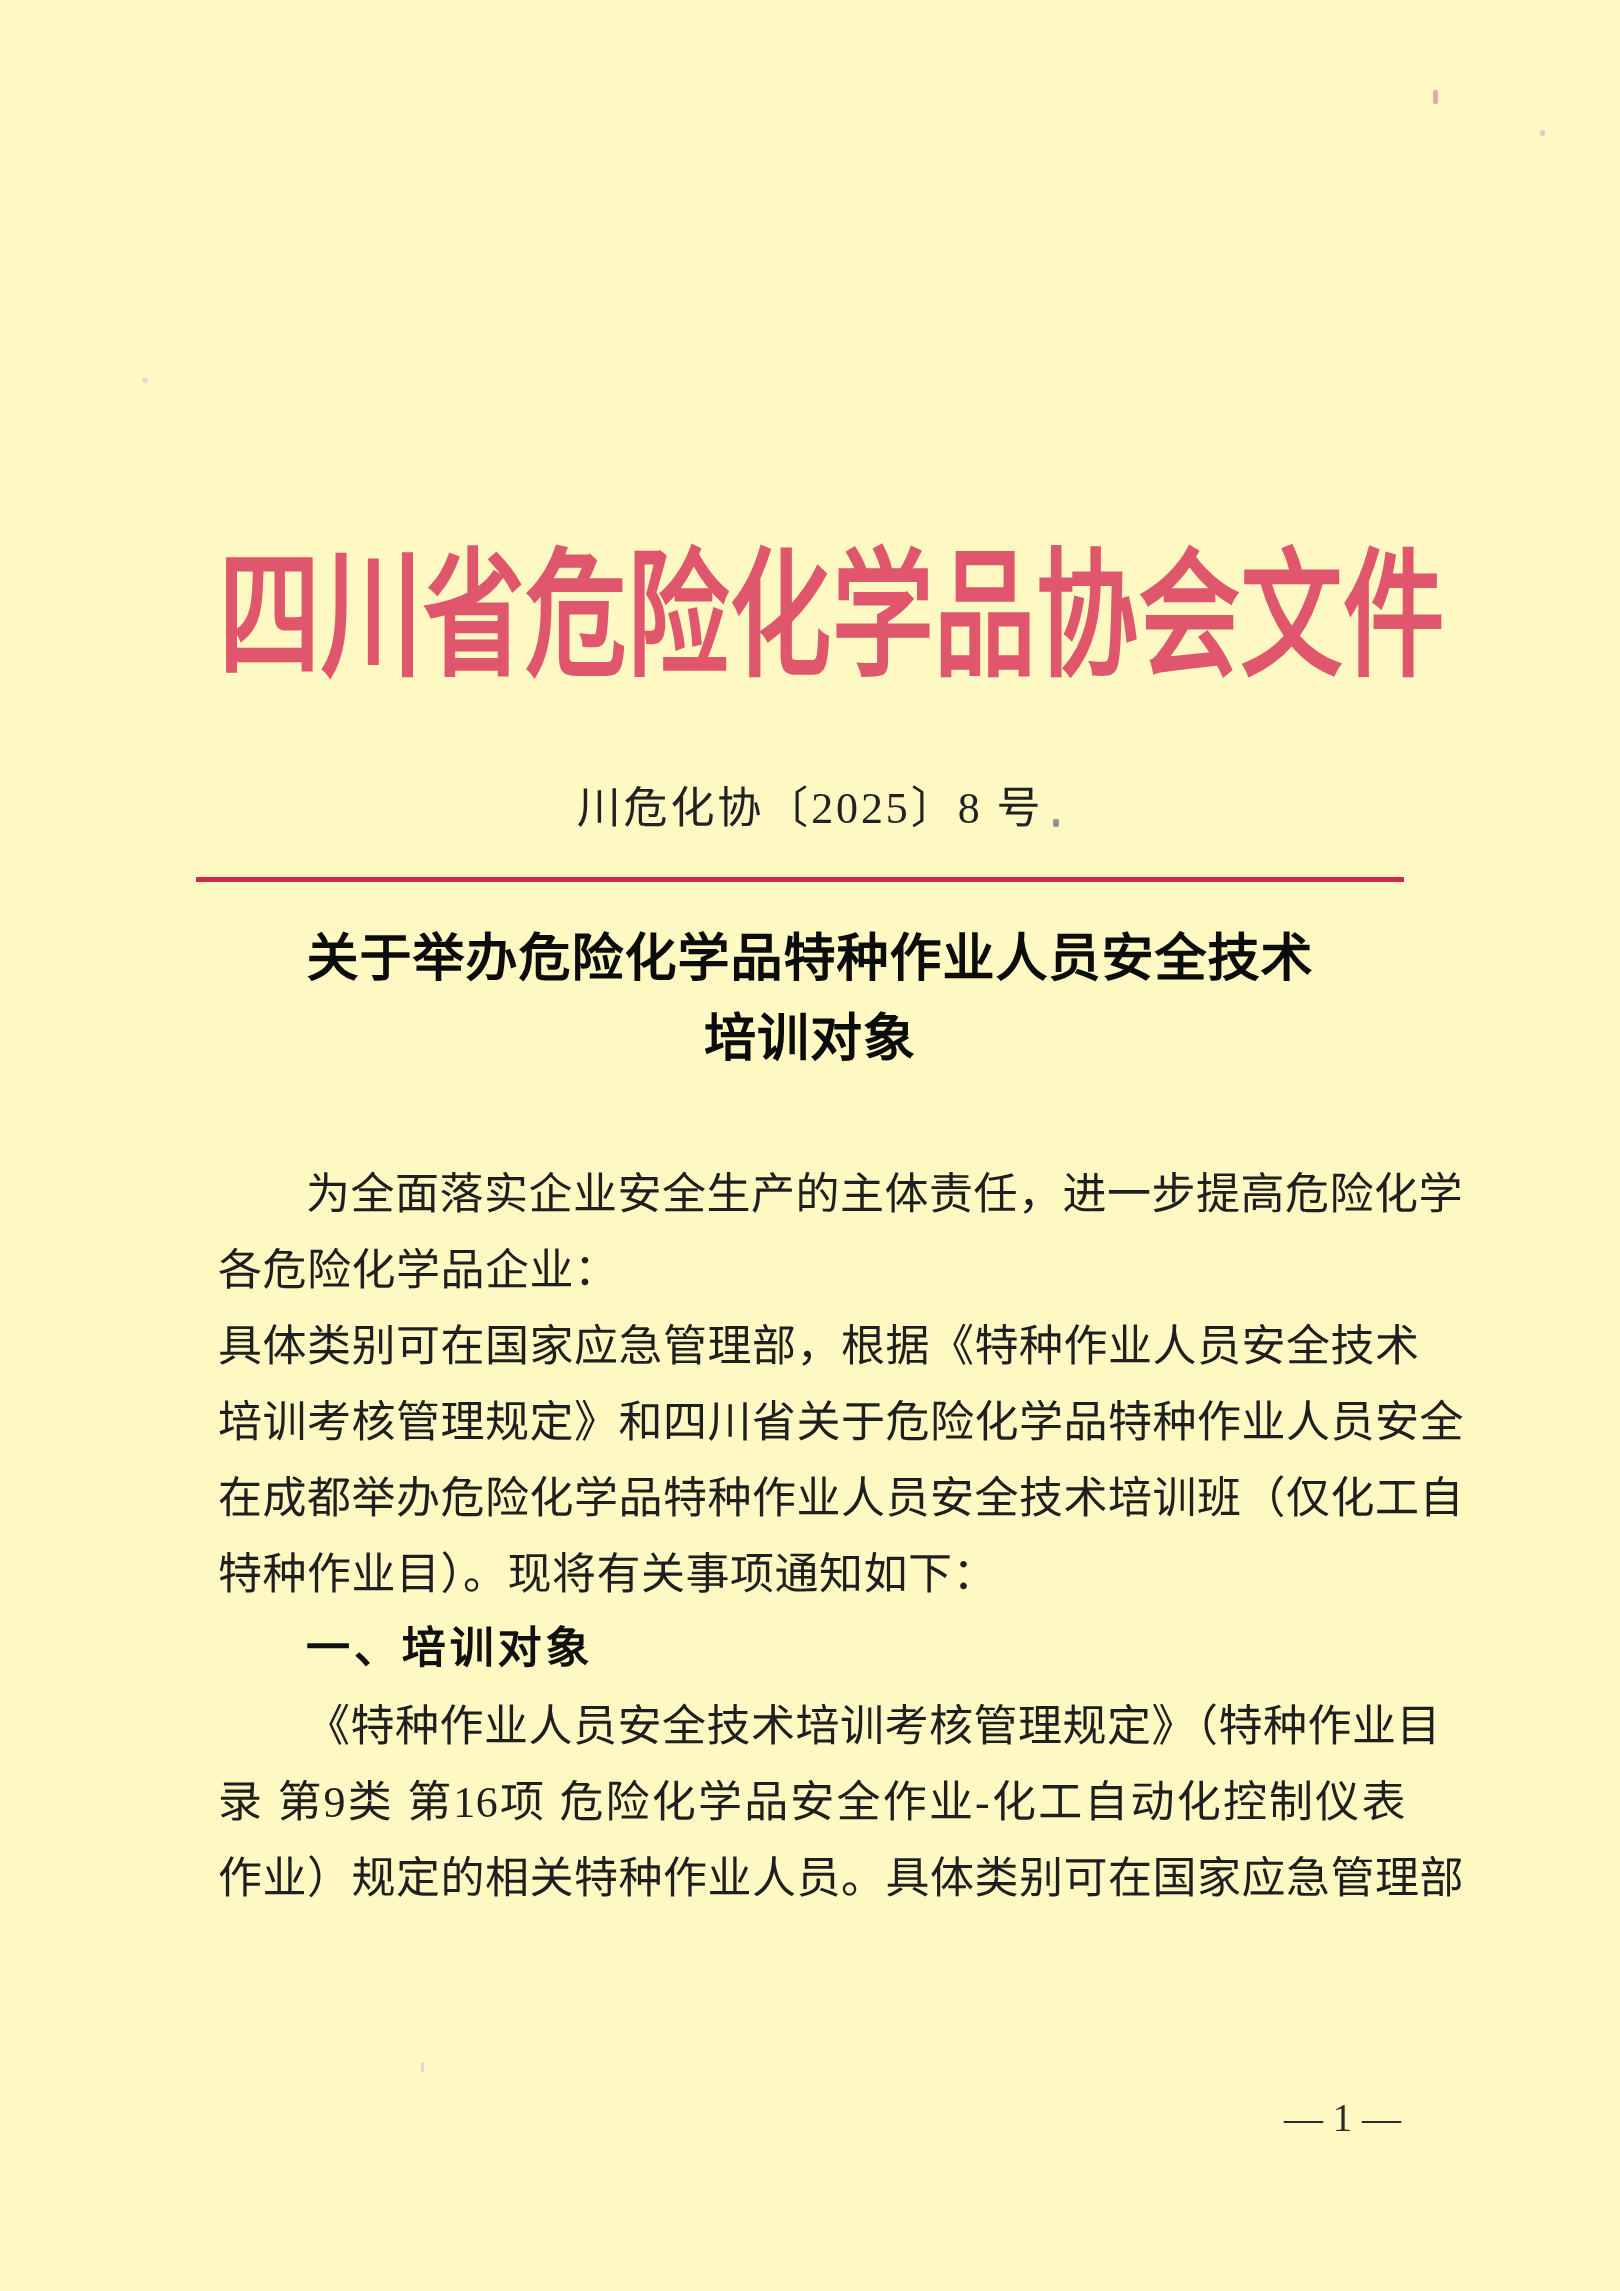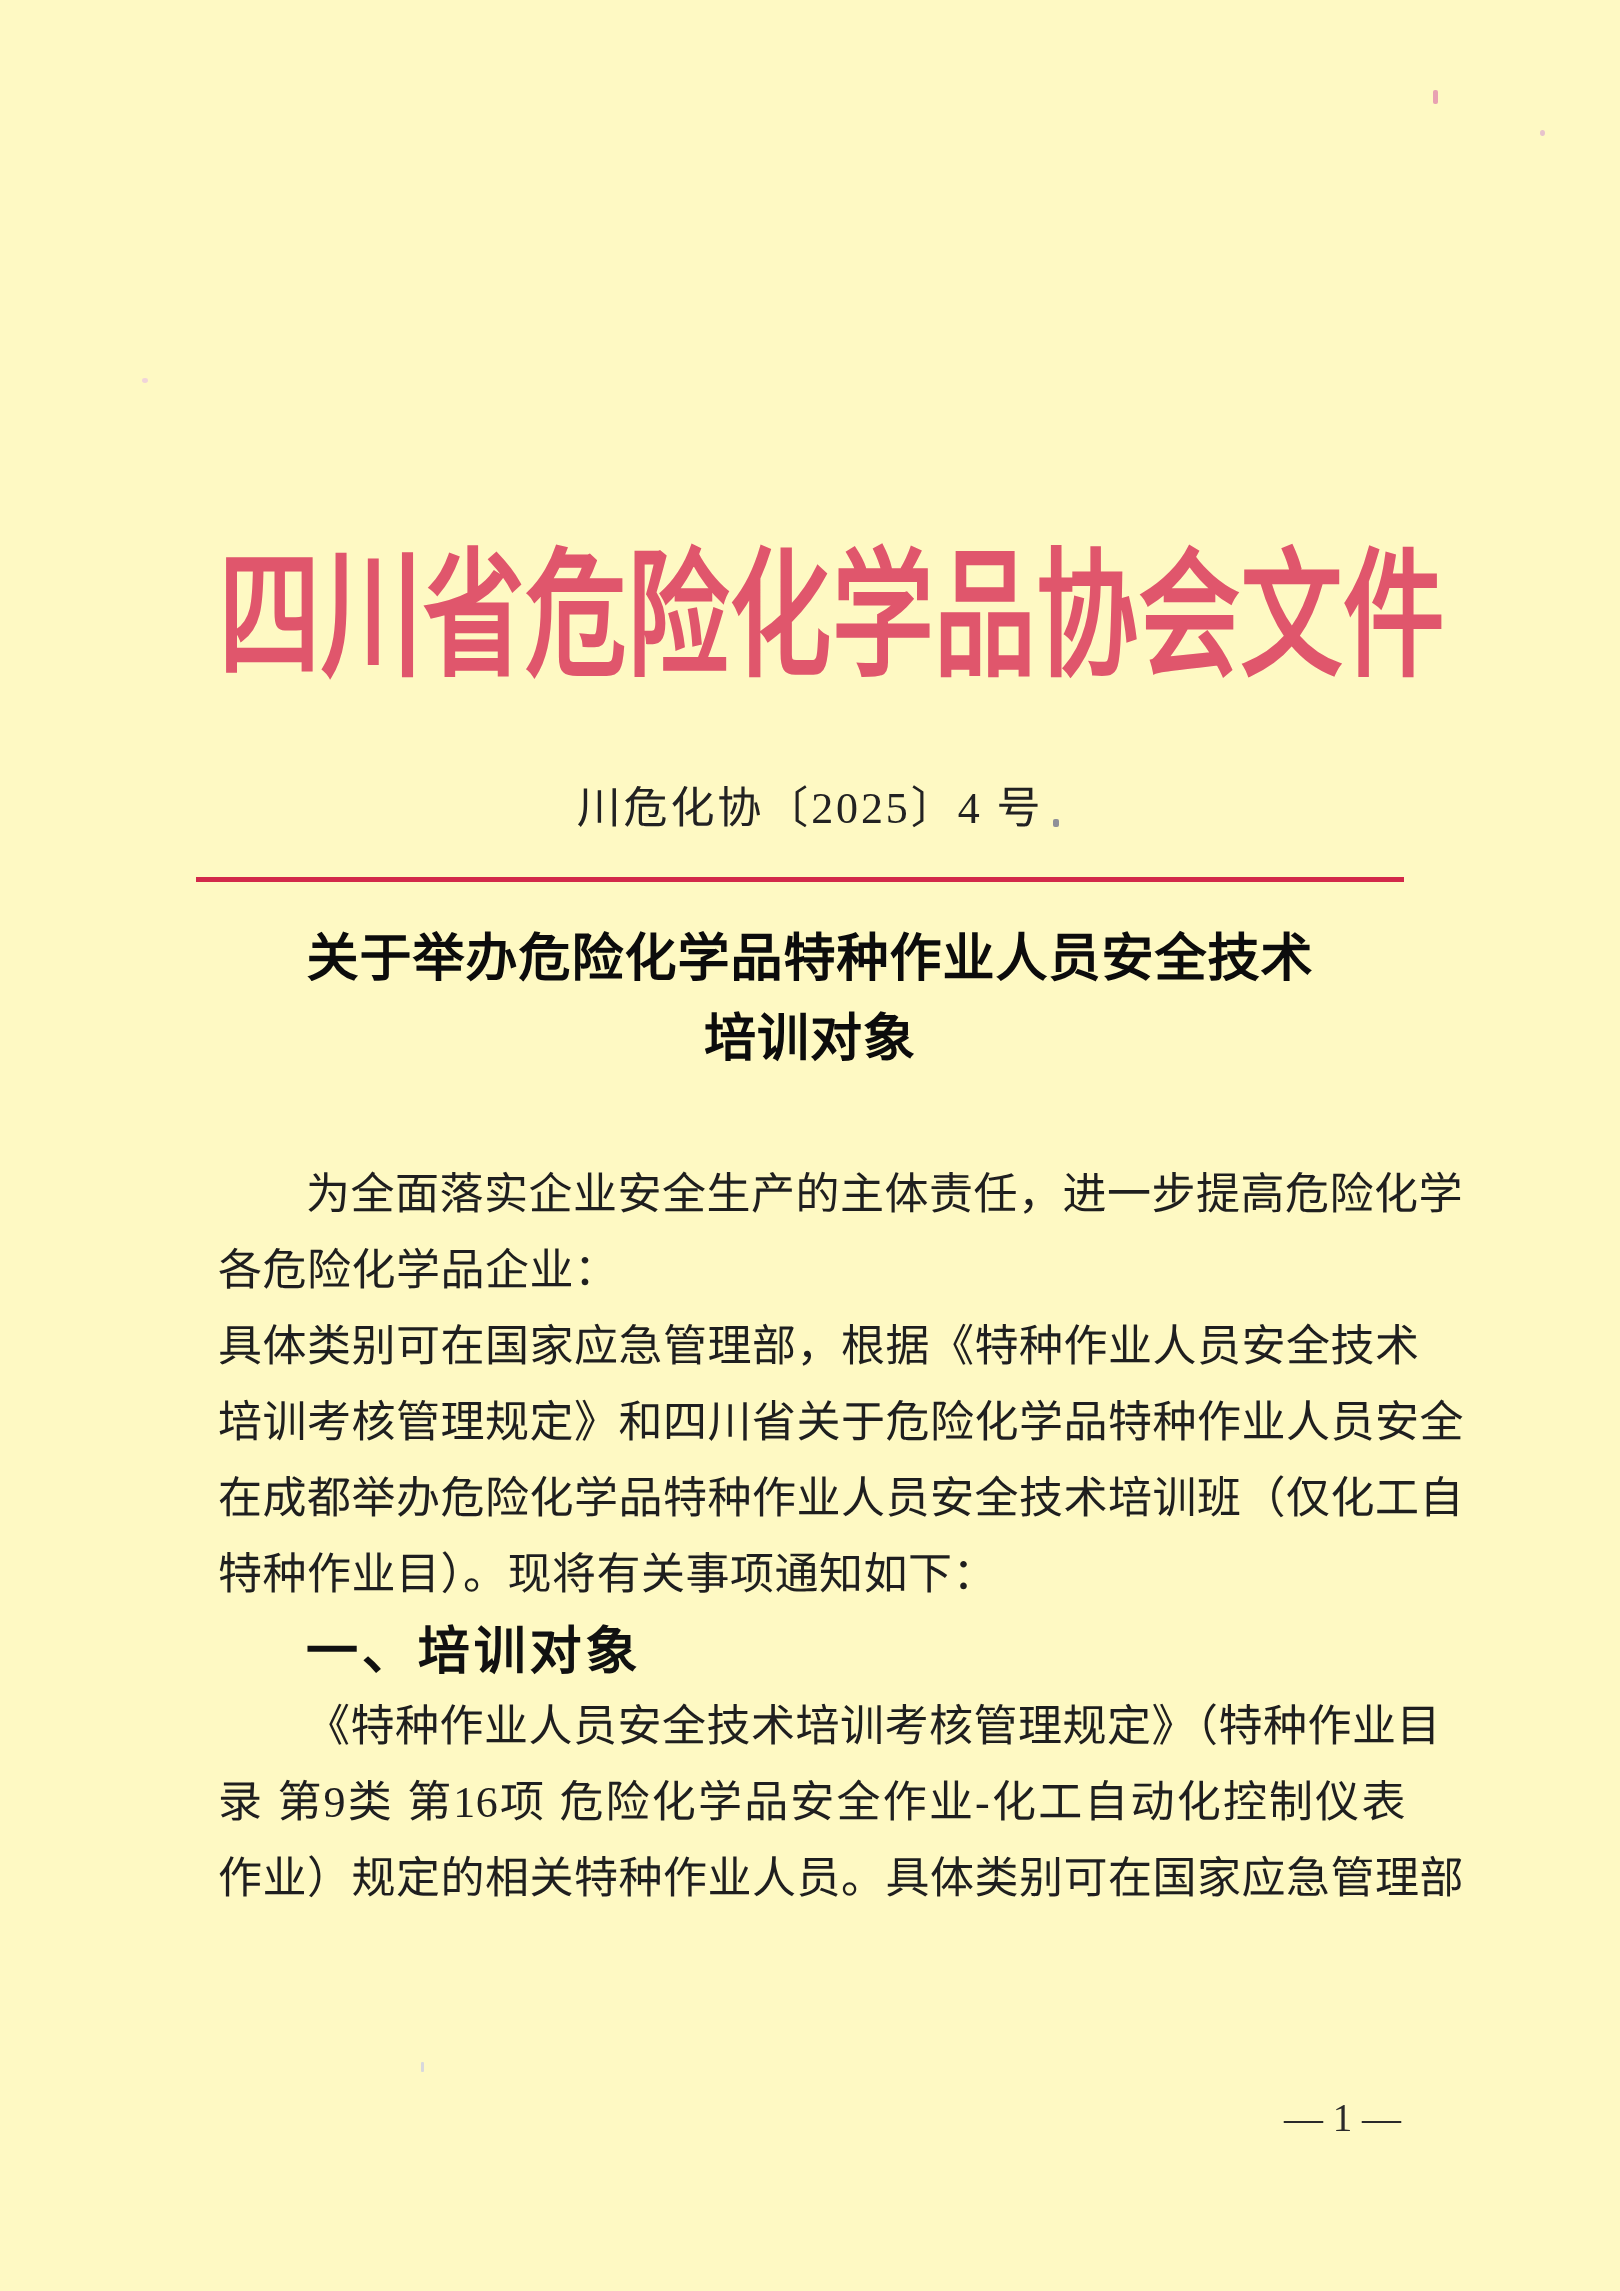--- a/index.html
+++ b/index.html
@@ -86,24 +86,24 @@
     white-space: nowrap;
     letter-spacing: 0.5px;
   }
   .line.justify {
     text-align: justify;
     text-align-last: justify;
     text-justify: inter-character;
   }
   .line.indent { padding-left: 88px; }
   .line.section-heading {
-    font-family: Liberation Sans, sans-serif;
+    font-family: Liberation Mono, monospace;
     font-weight: bold;
     color: #111111;
-    font-size: 52px;
+    font-size: 44px;
     letter-spacing: 3.9px;
   }
 
   
   .page-number {
     position: absolute;
     top: 2092px;
     left: 1264px;
     width: 157px;
     text-align: center;
@@ -127,21 +127,21 @@
 <div class="page">
 
   <span class="artifact a1"></span>
   <span class="artifact a2"></span>
   <span class="artifact a3"></span>
   <span class="artifact a4"></span>
   <span class="artifact a5"></span>
 
   <h1 class="org-title">四川省危险化学品协会文件</h1>
 
-  <div class="doc-number">川危化协〔2025〕4 号</div>
+  <div class="doc-number">川危化协〔2025〕8 号</div>
 
   <div class="red-rule"></div>
 
   <div class="subject">
     <div class="subject-line">关于举办危险化学品特种作业人员安全技术</div>
     <div class="subject-line">培训对象</div>
   </div>
 
   <div class="body-block">
     <div class="line indent justify">为全面落实企业安全生产的主体责任，进一步提高危险化学</div>

